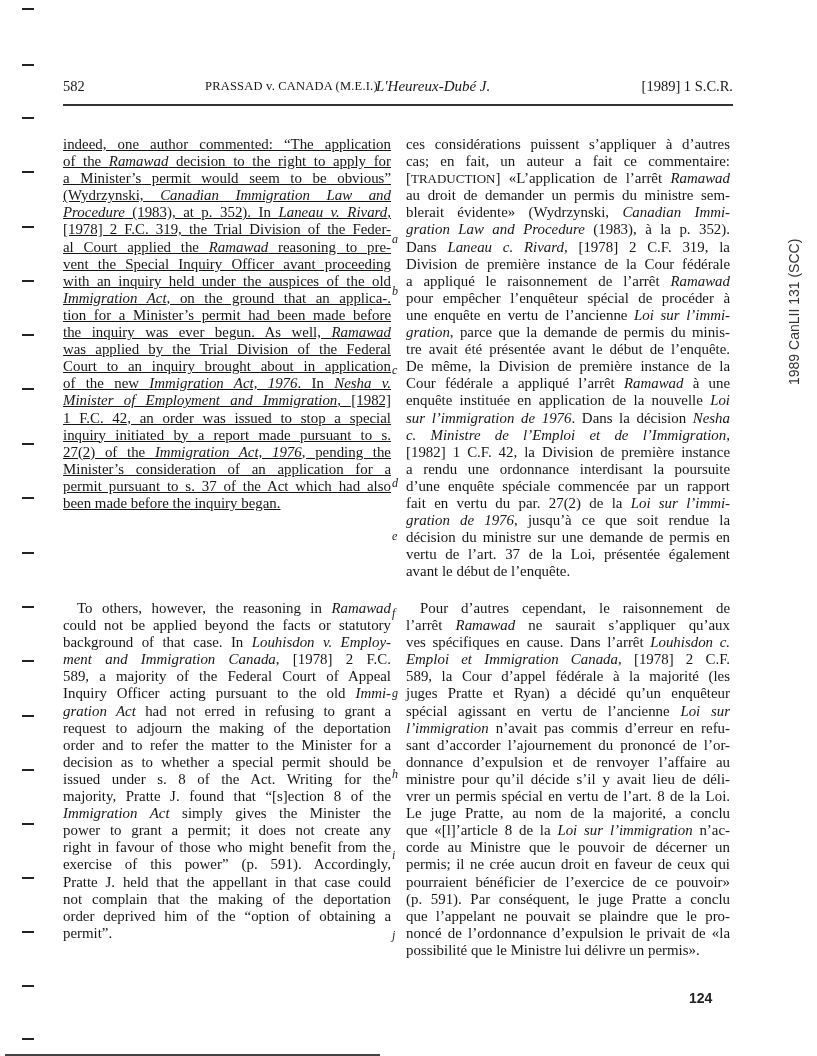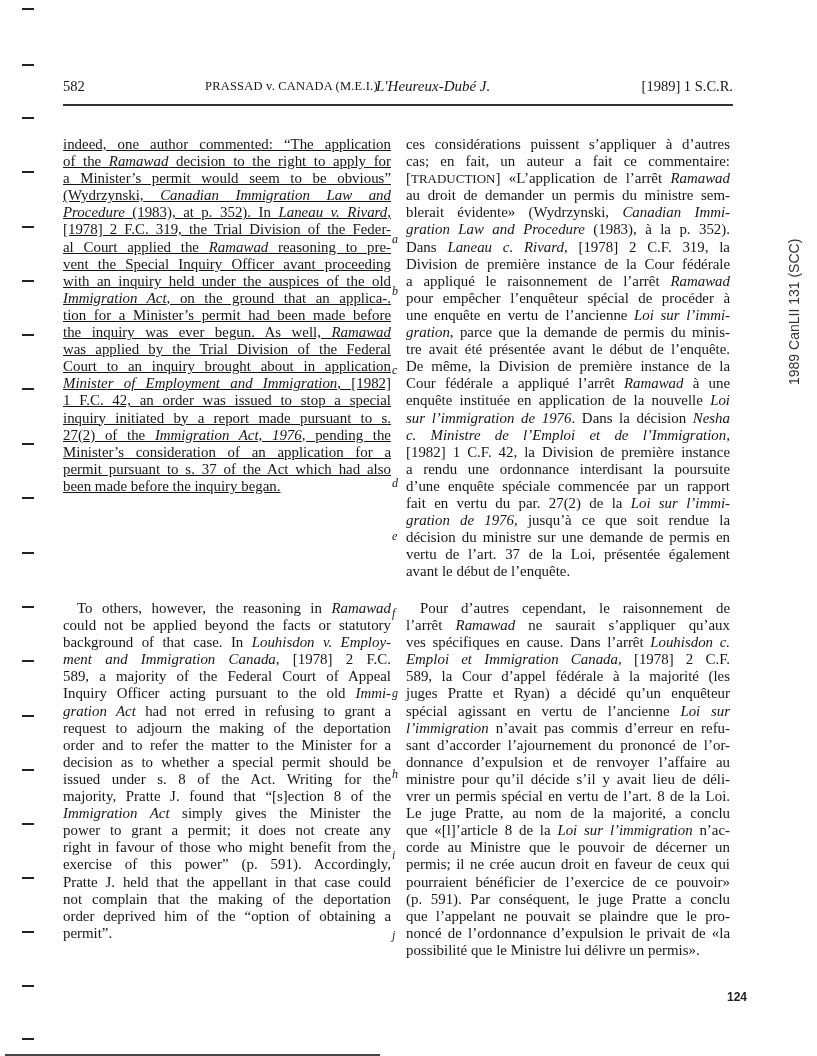--- a/index.html
+++ b/index.html
@@ -18,22 +18,22 @@
   .col .last { text-align-last:left; }
   .left { left:63px; width:328px; }
   .right { left:406px; width:324px; }
   .indent { padding-left:14px; }
   i { font-style:italic; }
   .sc { font-variant:small-caps; font-size:13px; }
   .marker { position:absolute; left:392px; font-style:italic; font-size:12px; color:#222; }
   .stamp { position:absolute; left:786px; top:385px; transform:rotate(-90deg); transform-origin:0 0;
            font-family:"Liberation Sans", "DejaVu Sans", sans-serif; font-size:14px; color:#333;
            white-space:nowrap; }
-  .folio { position:absolute; left:727px; top:990px; font-family:"Liberation Sans","DejaVu Sans",sans-serif;
-           font-size:12px; font-weight:bold; color:#222; }
+  .folio { position:absolute; left:689px; top:990px; font-family:"Liberation Sans","DejaVu Sans",sans-serif;
+           font-size:14px; font-weight:bold; color:#222; }
   .bottom-rule { position:absolute; top:1054px; left:5px; width:375px; height:2px; background:#444; }
 </style>
 </head>
 <body>
 
 <div id="ticks">
     <div class="tick" style="top: 8px;"></div>
     <div class="tick" style="top: 64px;"></div>
     <div class="tick" style="top: 117px;"></div>
     <div class="tick" style="top: 171px;"></div>
@@ -71,20 +71,21 @@
     <span class="line"><i>Procedure</i> (1983), at p. 352). In <i>Laneau v. Rivard</i>,</span>
     <span class="line">[1978] 2 F.C. 319, the Trial Division of the Feder-</span>
     <span class="line">al Court applied the <i>Ramawad</i> reasoning to pre-</span>
     <span class="line">vent the Special Inquiry Officer avant proceeding</span>
     <span class="line">with an inquiry held under the auspices of the old</span>
     <span class="line"><i>Immigration Act</i>, on the ground that an applica-.</span>
     <span class="line">tion for a Minister’s permit had been made before</span>
     <span class="line">the inquiry was ever begun. As well, <i>Ramawad</i></span>
     <span class="line">was applied by the Trial Division of the Federal</span>
     <span class="line">Court to an inquiry brought about in application</span>
+    <span class="line">of the new <i>Immigration Act, 1976</i>. In <i>Nesha v.</i></span>
     <span class="line"><i>Minister of Employment and Immigration</i>, [1982]</span>
     <span class="line">1 F.C. 42, an order was issued to stop a special</span>
     <span class="line">inquiry initiated by a report made pursuant to s.</span>
     <span class="line">27(2) of the <i>Immigration Act, 1976</i>, pending the</span>
     <span class="line">Minister’s consideration of an application for a</span>
     <span class="line">permit pursuant to s. 37 of the Act which had also</span>
     <span class="line last">been made before the inquiry began.</span>
   </div>
 <div class="col left" style="top:600px;">
     <span class="line indent">To others, however, the reasoning in <i>Ramawad</i></span>

